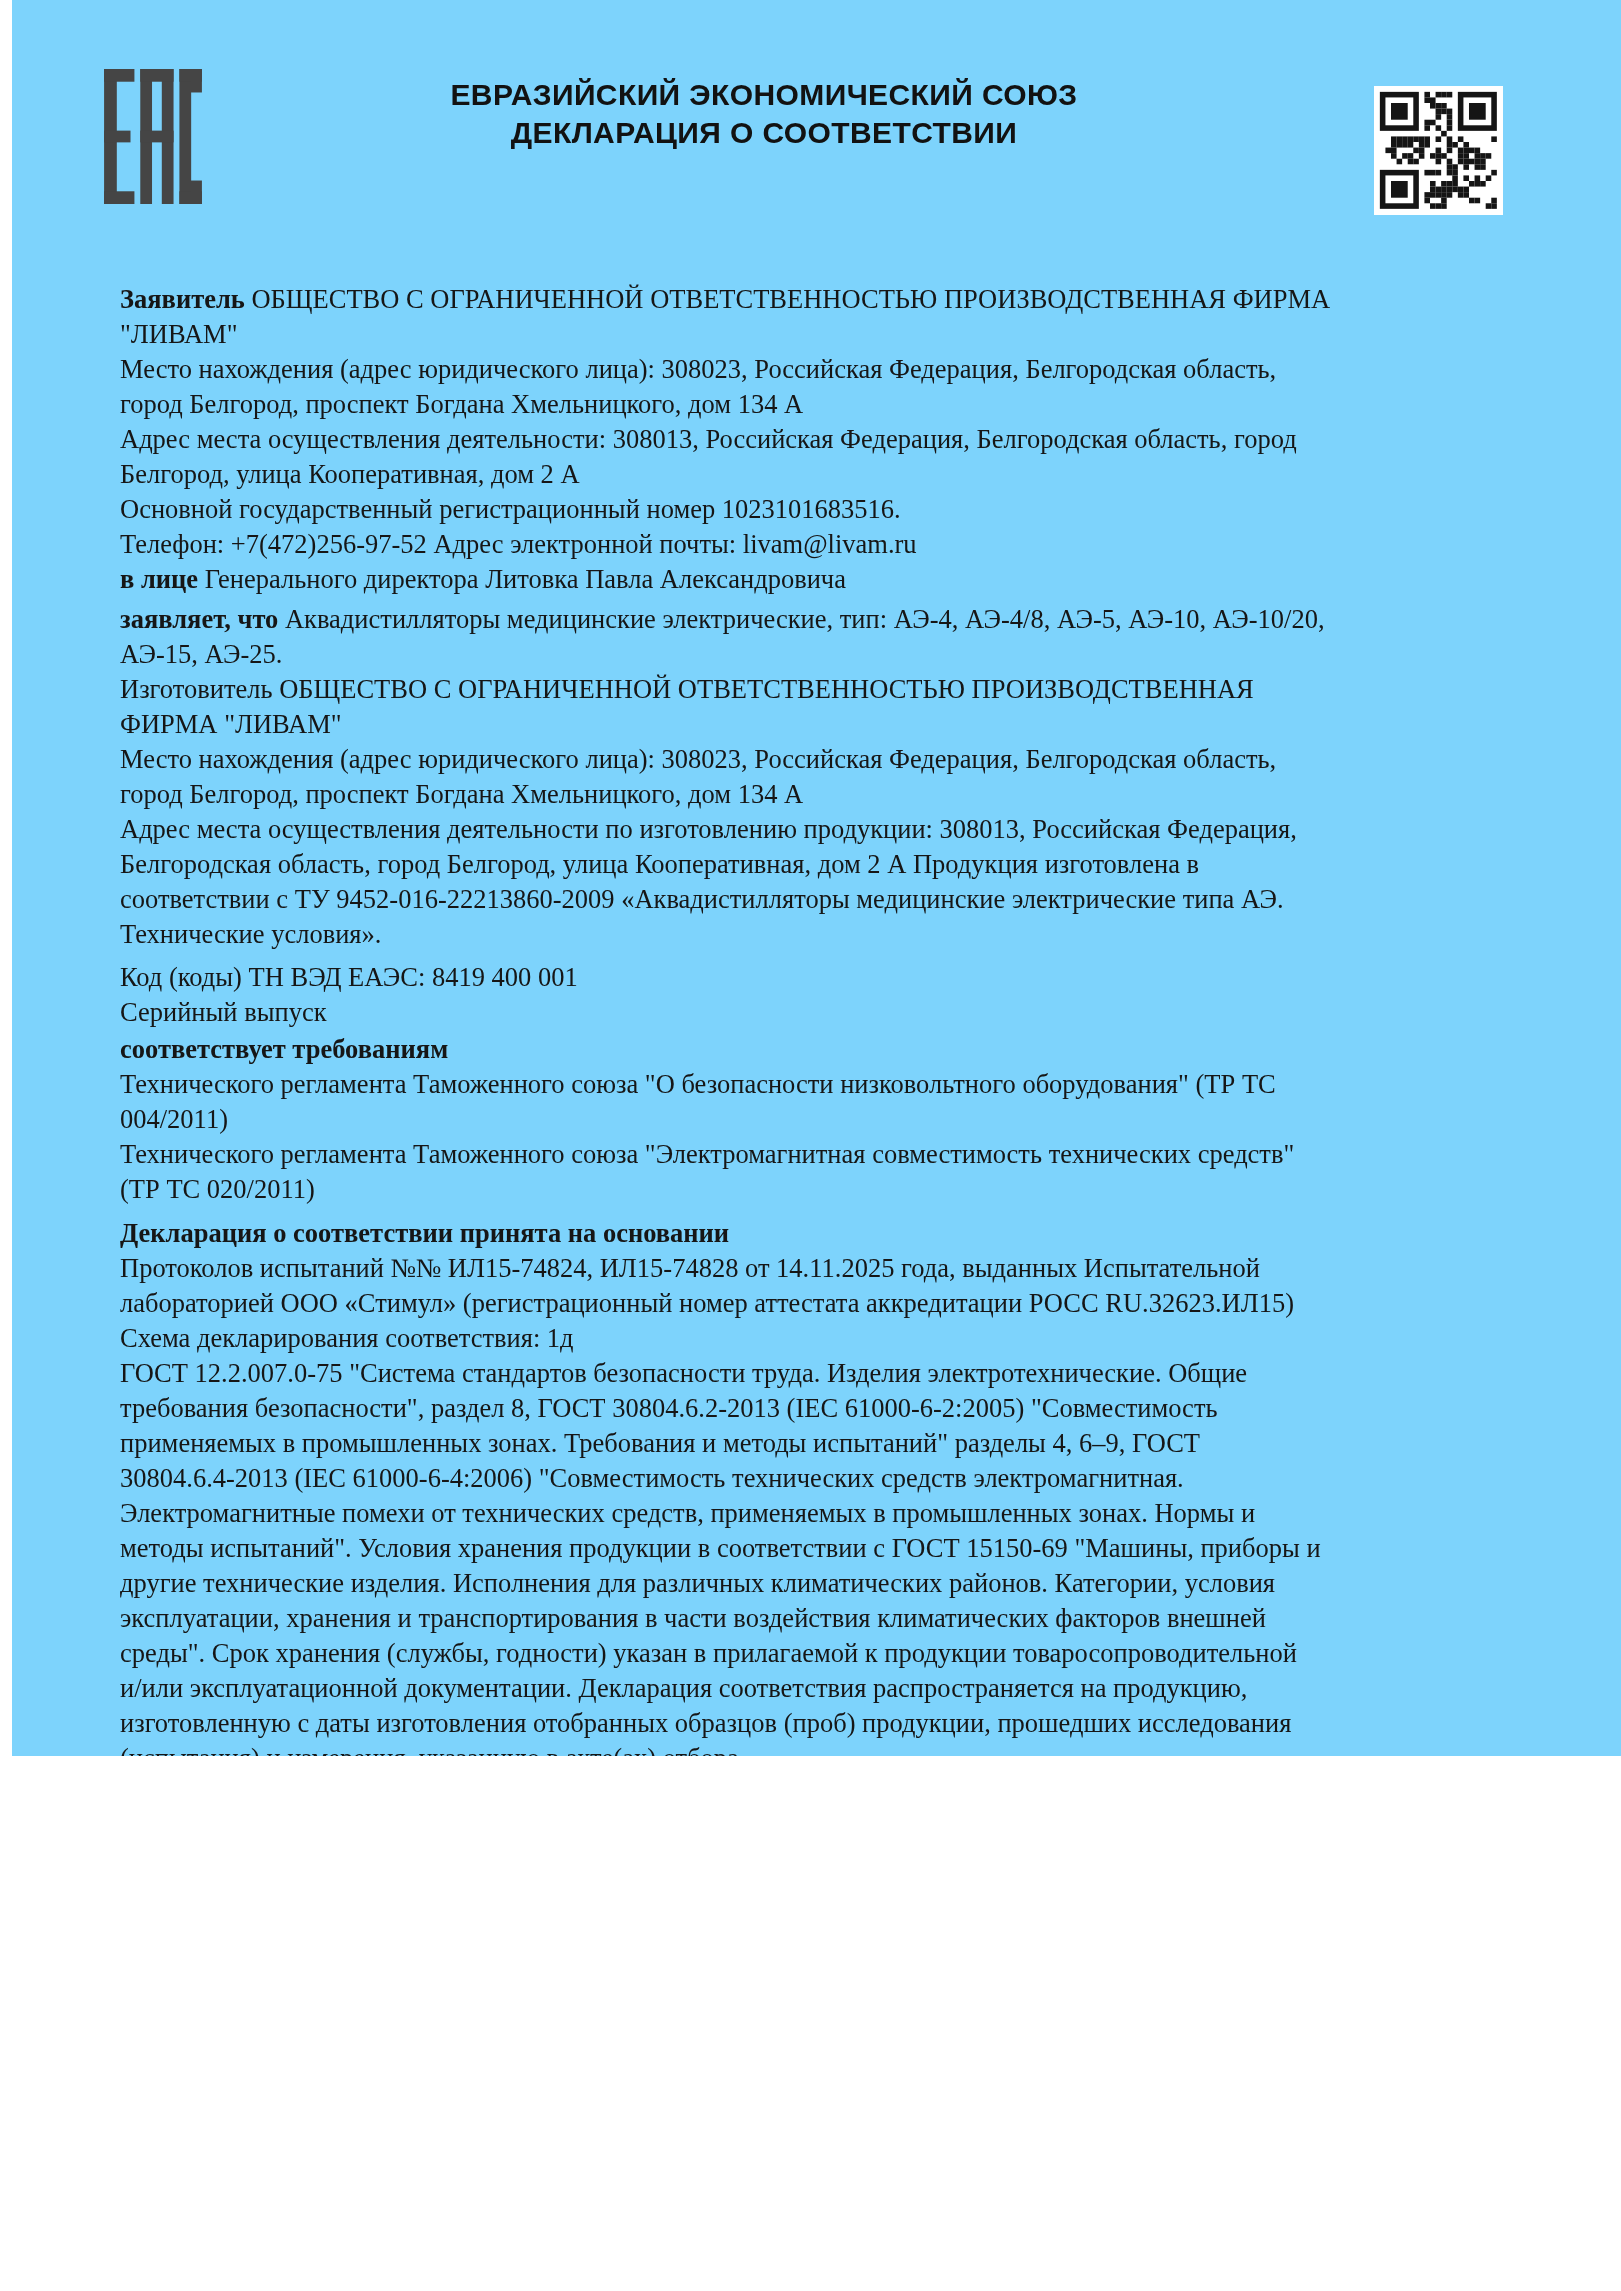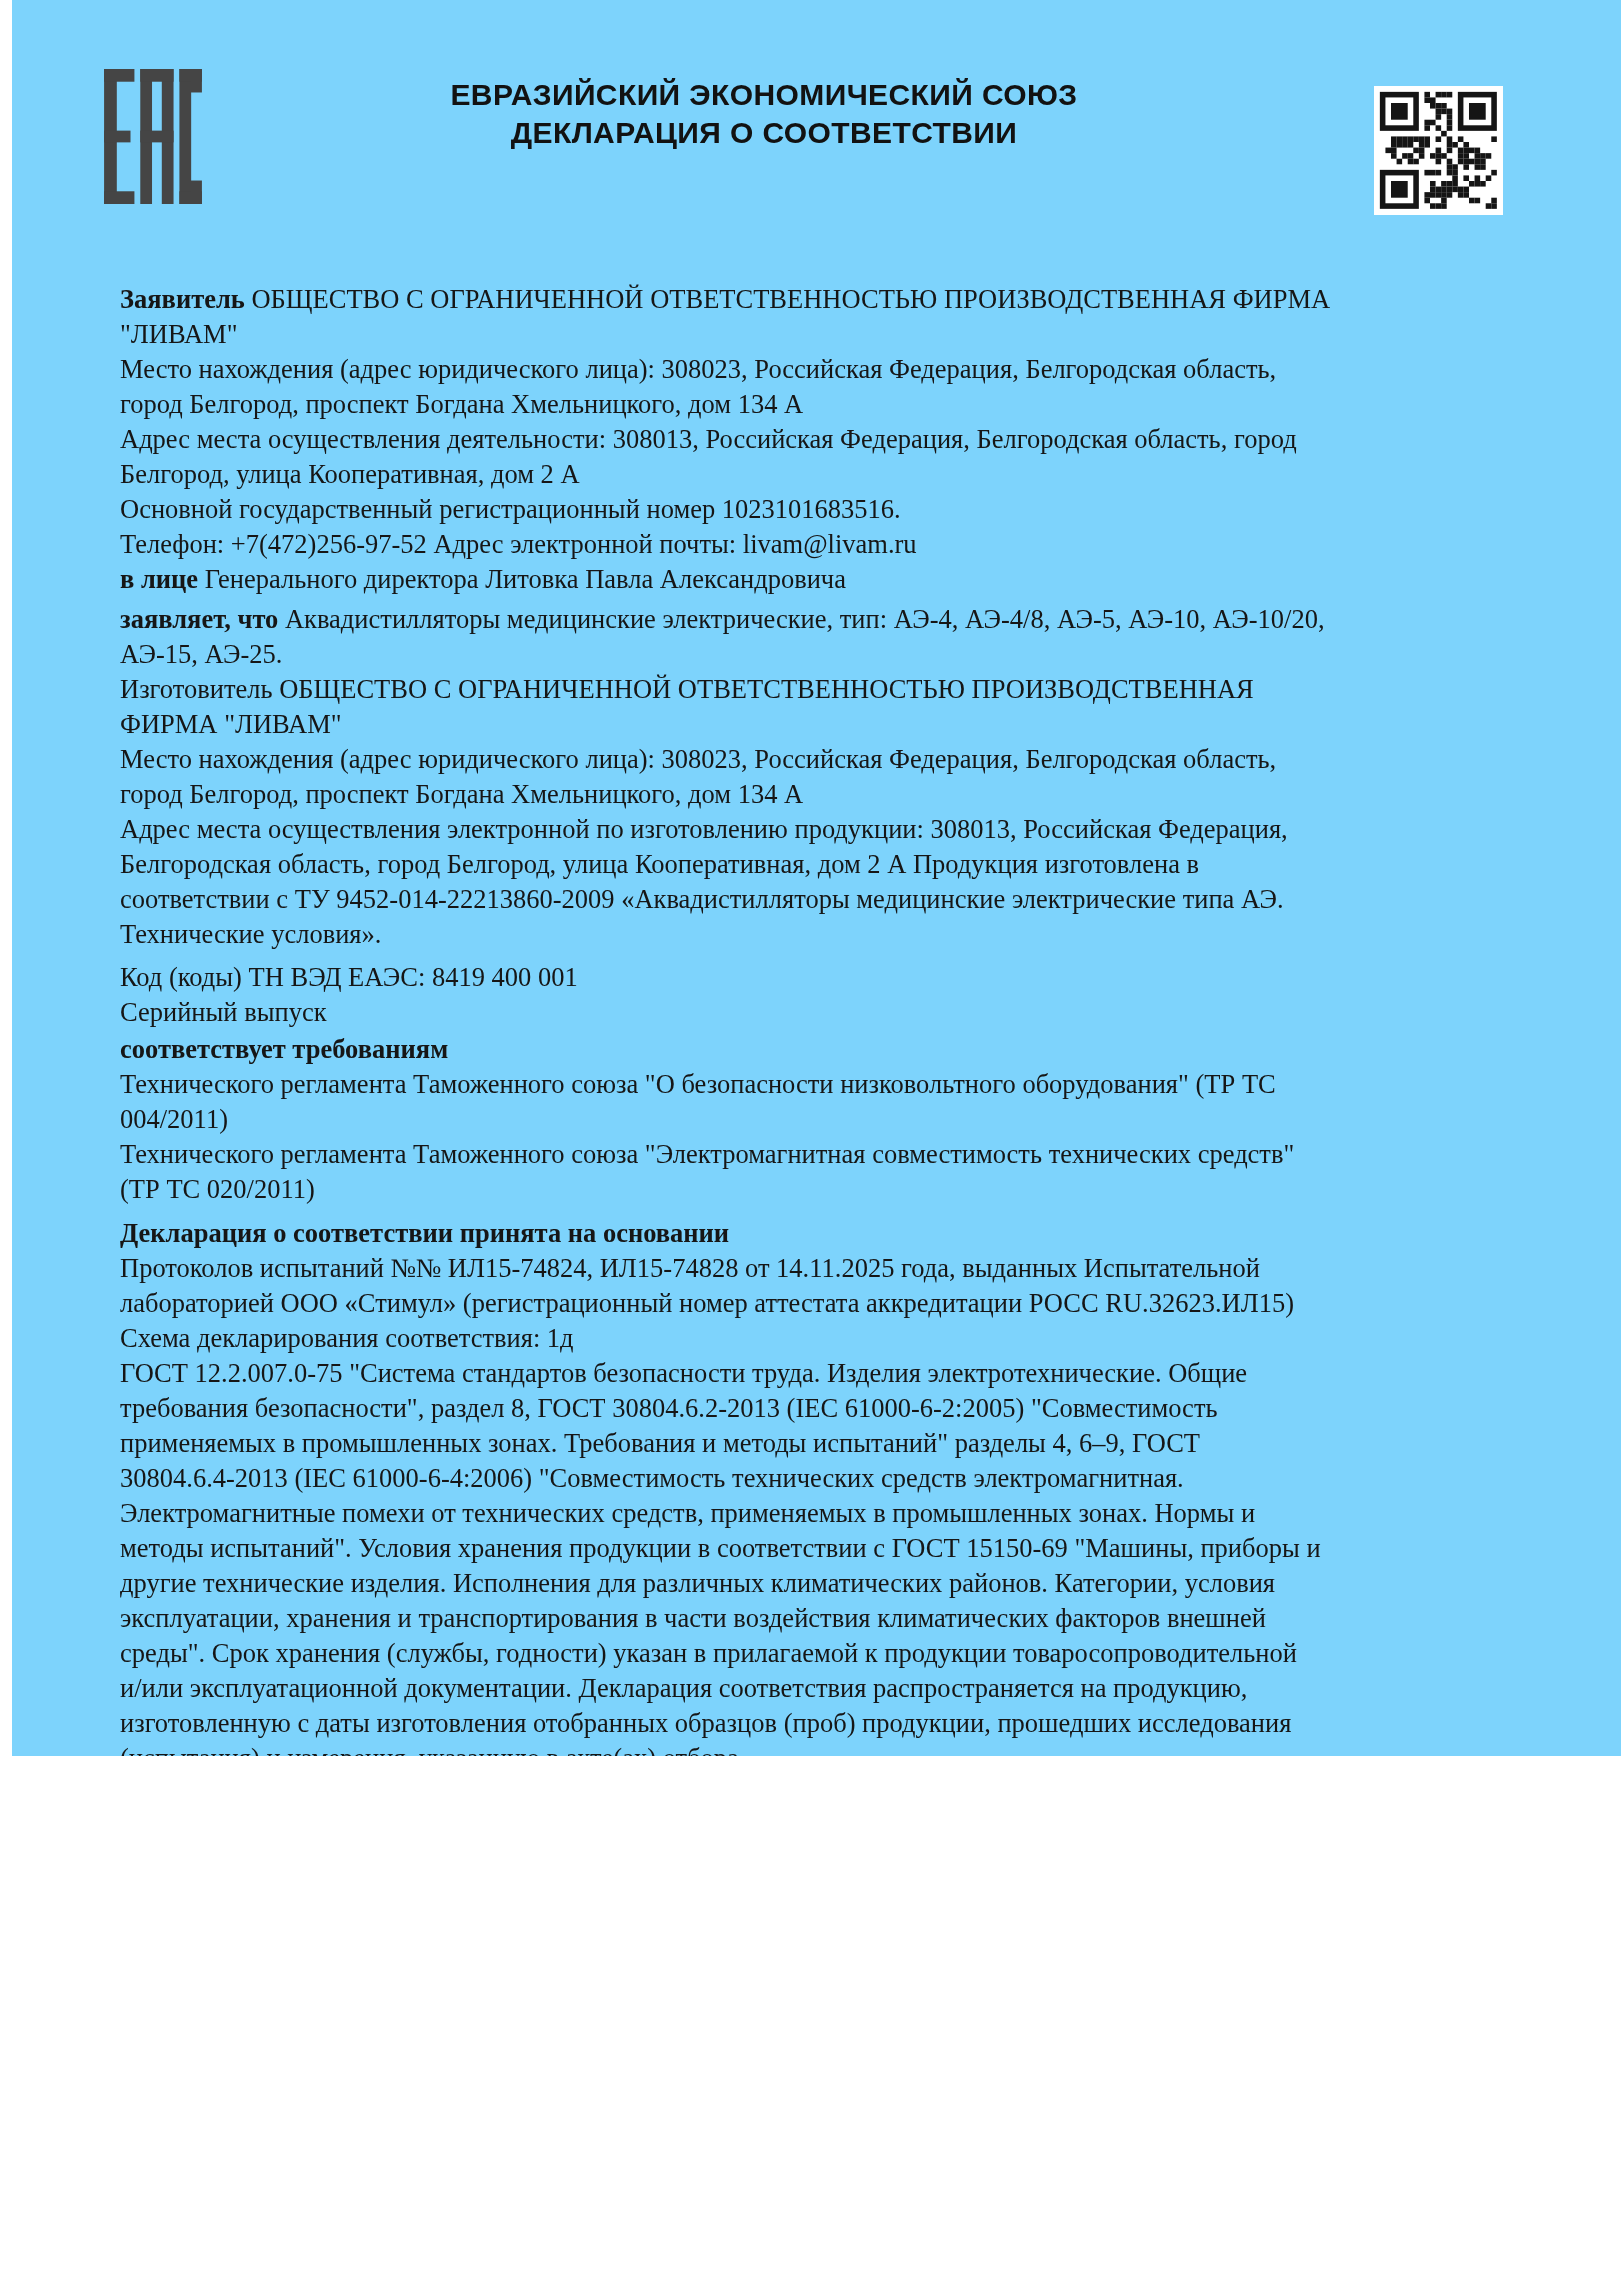--- a/index.html
+++ b/index.html
@@ -218,23 +218,23 @@
       <div class="tl"><span>Белгород, улица Кооперативная, дом 2 А</span></div>
       <div class="tl"><span>Основной государственный регистрационный номер 1023101683516.</span></div>
       <div class="tl"><span>Телефон: +7(472)256-97-52 Адрес электронной почты: livam@livam.ru</span></div>
       <div class="tl"><span class="b">в лице</span><span> Генерального директора Литовка Павла Александровича</span></div>
       <div class="tl" style="margin-top: 4.9px;"><span class="b">заявляет, что</span><span> Аквадистилляторы медицинские электрические, тип: АЭ-4, АЭ-4/8, АЭ-5, АЭ-10, АЭ-10/20,</span></div>
       <div class="tl"><span>АЭ-15, АЭ-25.</span></div>
       <div class="tl"><span>Изготовитель ОБЩЕСТВО С ОГРАНИЧЕННОЙ ОТВЕТСТВЕННОСТЬЮ ПРОИЗВОДСТВЕННАЯ</span></div>
       <div class="tl"><span>ФИРМА "ЛИВАМ"</span></div>
       <div class="tl"><span>Место нахождения (адрес юридического лица): 308023, Российская Федерация, Белгородская область,</span></div>
       <div class="tl"><span>город Белгород, проспект Богдана Хмельницкого, дом 134 А</span></div>
-      <div class="tl"><span>Адрес места осуществления электронной по изготовлению продукции: 308013, Российская Федерация,</span></div>
+      <div class="tl"><span>Адрес места осуществления деятельности по изготовлению продукции: 308013, Российская Федерация,</span></div>
       <div class="tl"><span>Белгородская область, город Белгород, улица Кооперативная, дом 2 А Продукция изготовлена в</span></div>
-      <div class="tl"><span>соответствии с ТУ 9452-014-22213860-2009 «Аквадистилляторы медицинские электрические типа АЭ.</span></div>
+      <div class="tl"><span>соответствии с ТУ 9452-016-22213860-2009 «Аквадистилляторы медицинские электрические типа АЭ.</span></div>
       <div class="tl"><span>Технические условия».</span></div>
       <div class="tl" style="margin-top: 7.8px;"><span>Код (коды) ТН ВЭД ЕАЭС: 8419 400 001</span></div>
       <div class="tl"><span>Серийный выпуск</span></div>
       <div class="tl" style="margin-top: 2px;"><span class="b">соответствует требованиям</span></div>
       <div class="tl"><span>Технического регламента Таможенного союза "О безопасности низковольтного оборудования" (ТР ТС</span></div>
       <div class="tl"><span>004/2011)</span></div>
       <div class="tl"><span>Технического регламента Таможенного союза "Электромагнитная совместимость технических средств"</span></div>
       <div class="tl"><span>(ТР ТС 020/2011)</span></div>
       <div class="tl" style="margin-top: 9.8px;"><span class="b">Декларация о соответствии принята на основании</span></div>
       <div class="tl"><span>Протоколов испытаний №№ ИЛ15-74824, ИЛ15-74828 от 14.11.2025 года, выданных Испытательной</span></div>

